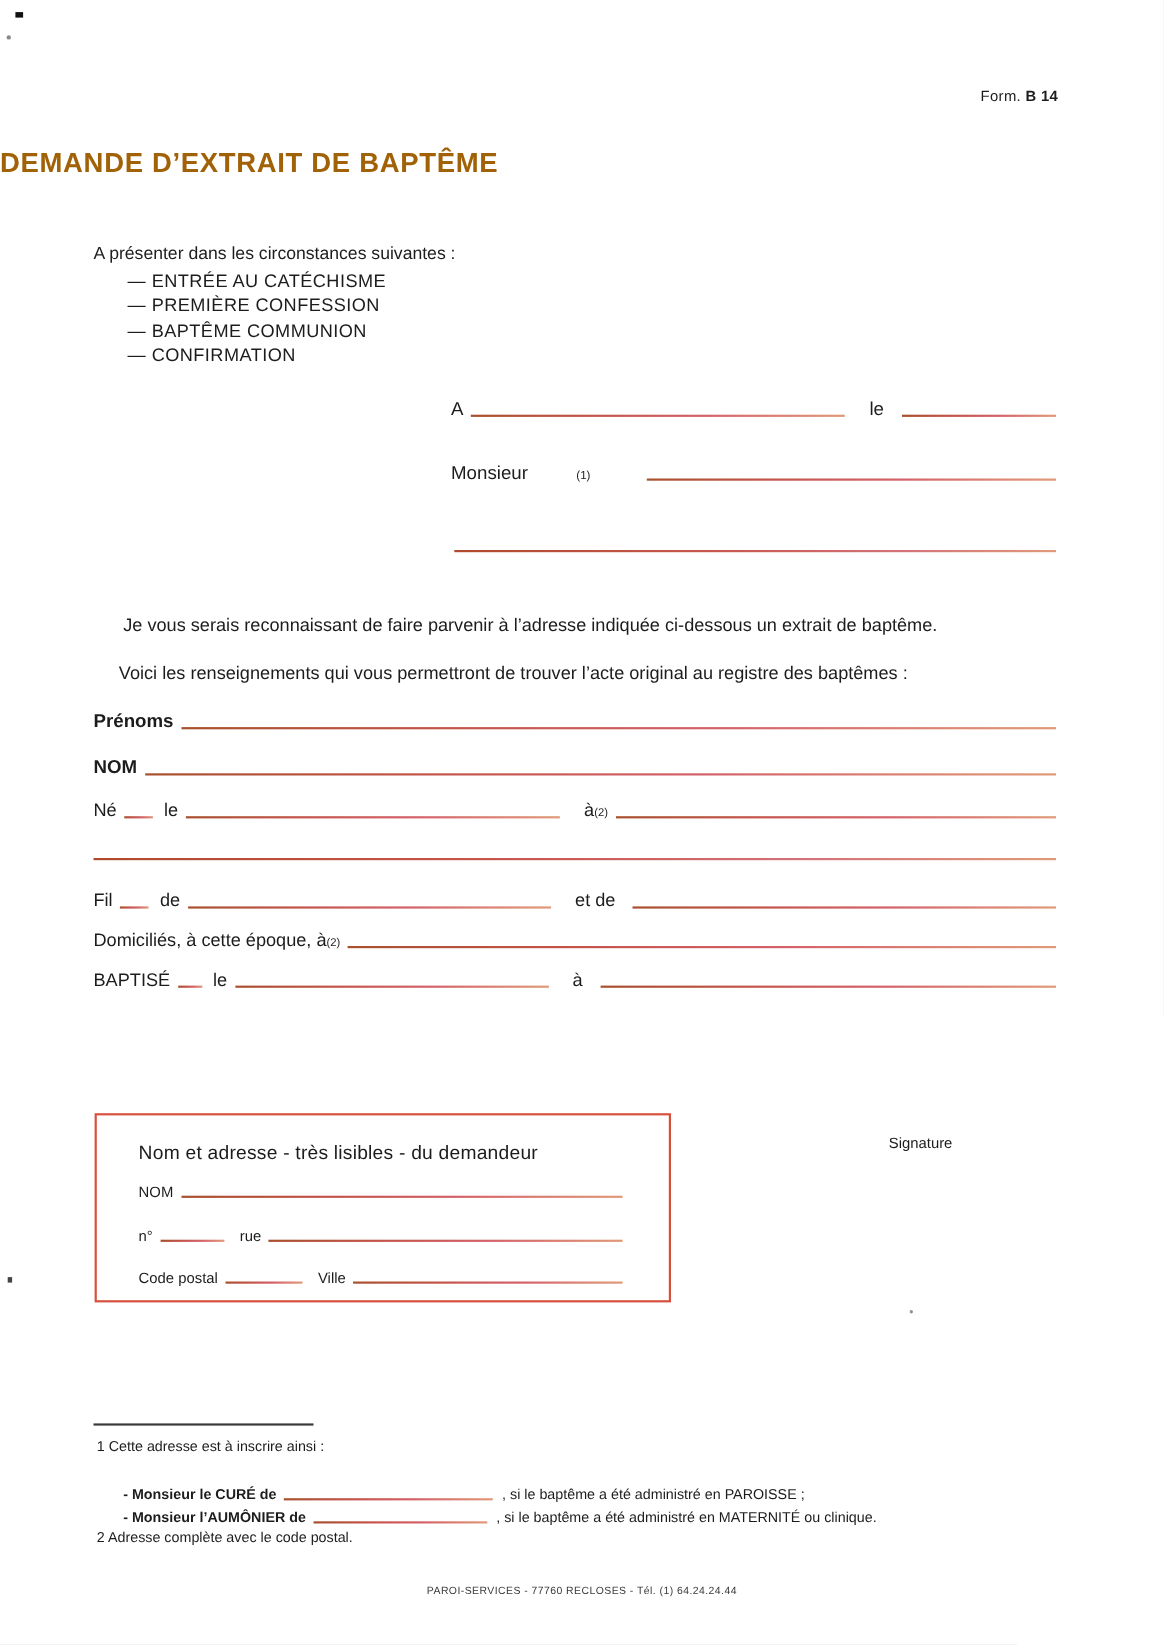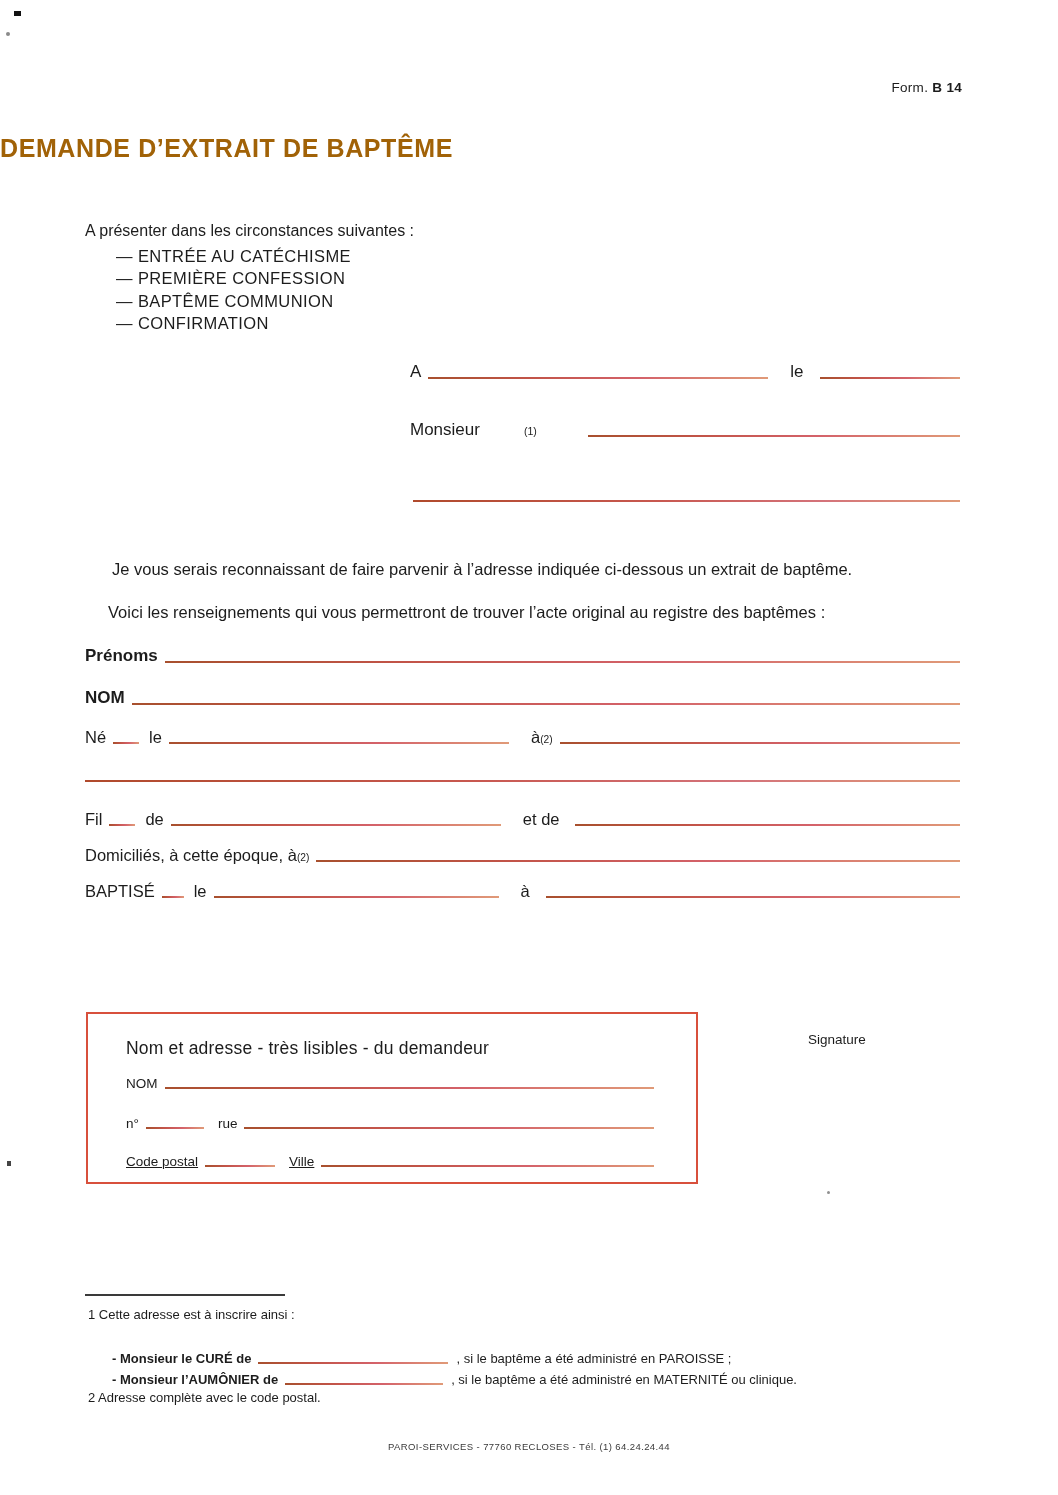--- a/index.html
+++ b/index.html
@@ -50,28 +50,28 @@
   .r-prenoms { top: 646px; left: 85px; right: 98px; font-size: 17px; }
   .r-nom     { top: 688px; left: 85px; right: 98px; font-size: 17px; }
   .r-ne      { top: 728px; left: 85px; right: 98px; font-size: 16.5px; }
   .r-fil     { top: 810px; left: 85px; right: 98px; font-size: 16.5px; }
   .r-dom     { top: 846px; left: 85px; right: 98px; font-size: 16.5px; }
   .r-bapt    { top: 882px; left: 85px; right: 98px; font-size: 16.5px; }
   .w340 { flex: 0 0 340px; } .w330 { flex: 0 0 330px; } .w285 { flex: 0 0 285px; }
   .gap  { margin-left: 22px; }
 
   .req-box {
-    position: absolute; left: 86px; top: 1012px; width: 612px; height: 172px;
+    position: absolute; left: 86px; top: 1012px; width: 524px; height: 172px;
     border: 2px solid #d8503c; box-sizing: border-box;
   }
   .req-heading { position: absolute; top: 24px; left: 38px; font-size: 17.5px; letter-spacing: 0.2px; }
   .brow { position: absolute; display: flex; align-items: baseline; left: 38px; right: 42px; font-size: 13.5px; }
   .br-nom  { top: 62px; }
   .br-rue  { top: 102px; }
-  .br-ville{ top: 140px; text-decoration: underline; }
+  .br-ville{ top: 140px; }
   .brow .fline { height: 1.8px; margin-bottom: 2px; }
   .w58 { flex: 0 0 58px; } .w70 { flex: 0 0 70px; }
 
   .signature { top: 1032px; left: 808px; font-size: 13.5px; }
 
   .fn-rule { position: absolute; top: 1294px; left: 85px; width: 200px; height: 2px; background: #3a3a3a; }
   .fn { font-size: 13px; }
   .fn-1    { top: 1307px; left: 88px; }
   .fn-row  { position: absolute; display: flex; align-items: baseline; font-size: 13px; }
   .fnr-1   { top: 1328px; left: 112px; right: 203px; }

